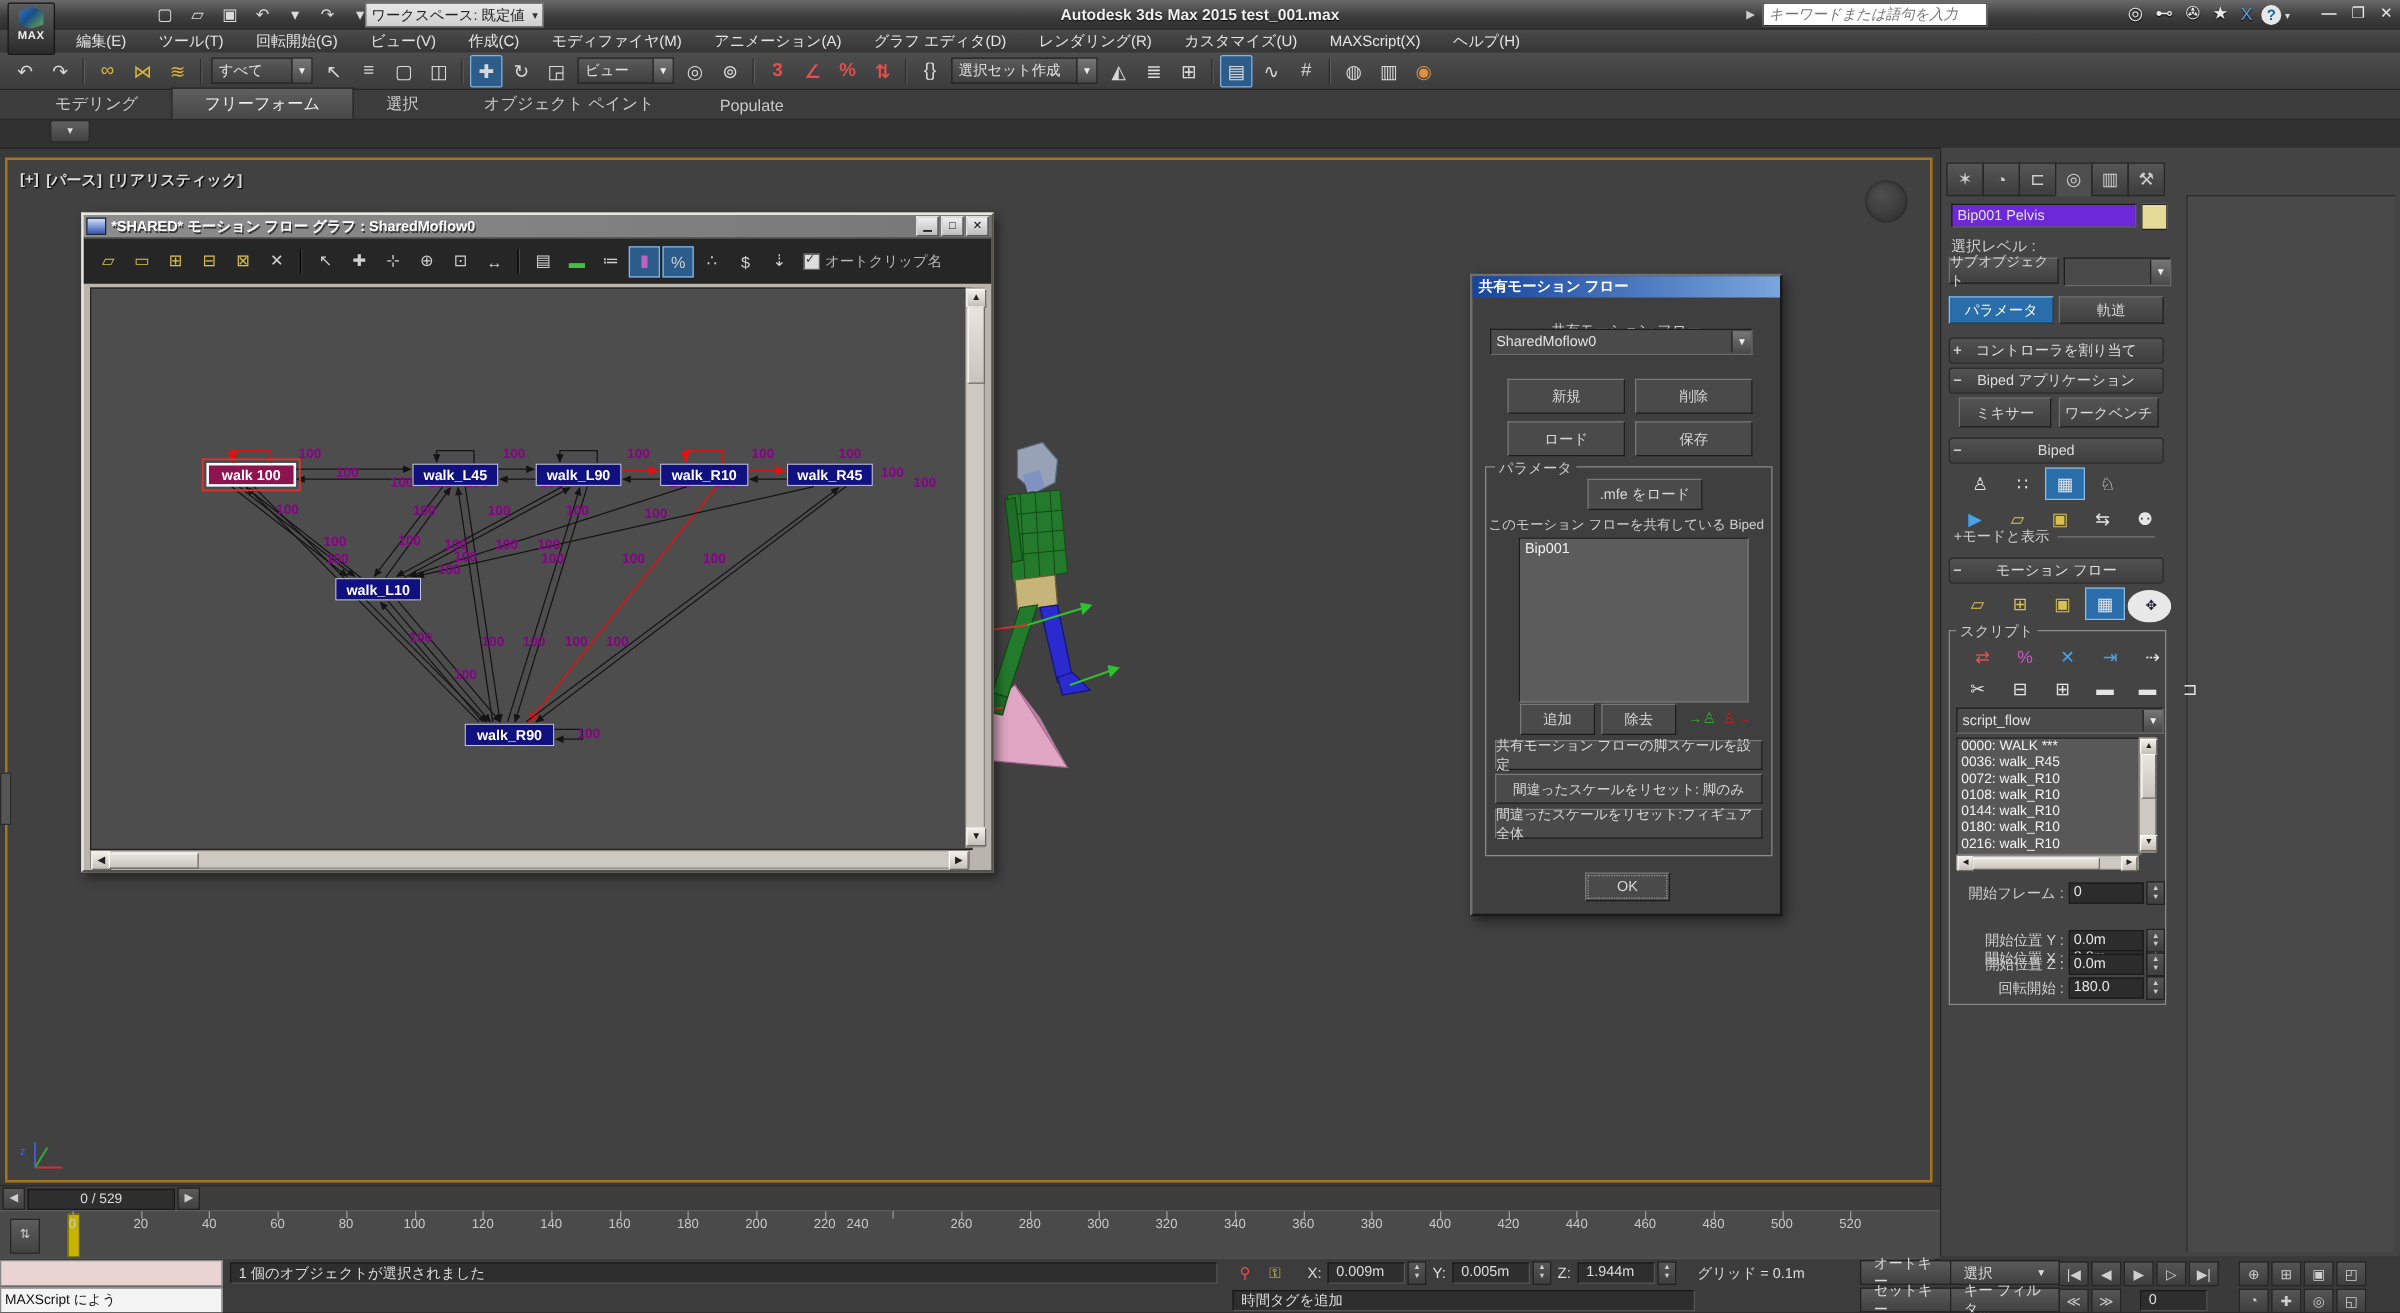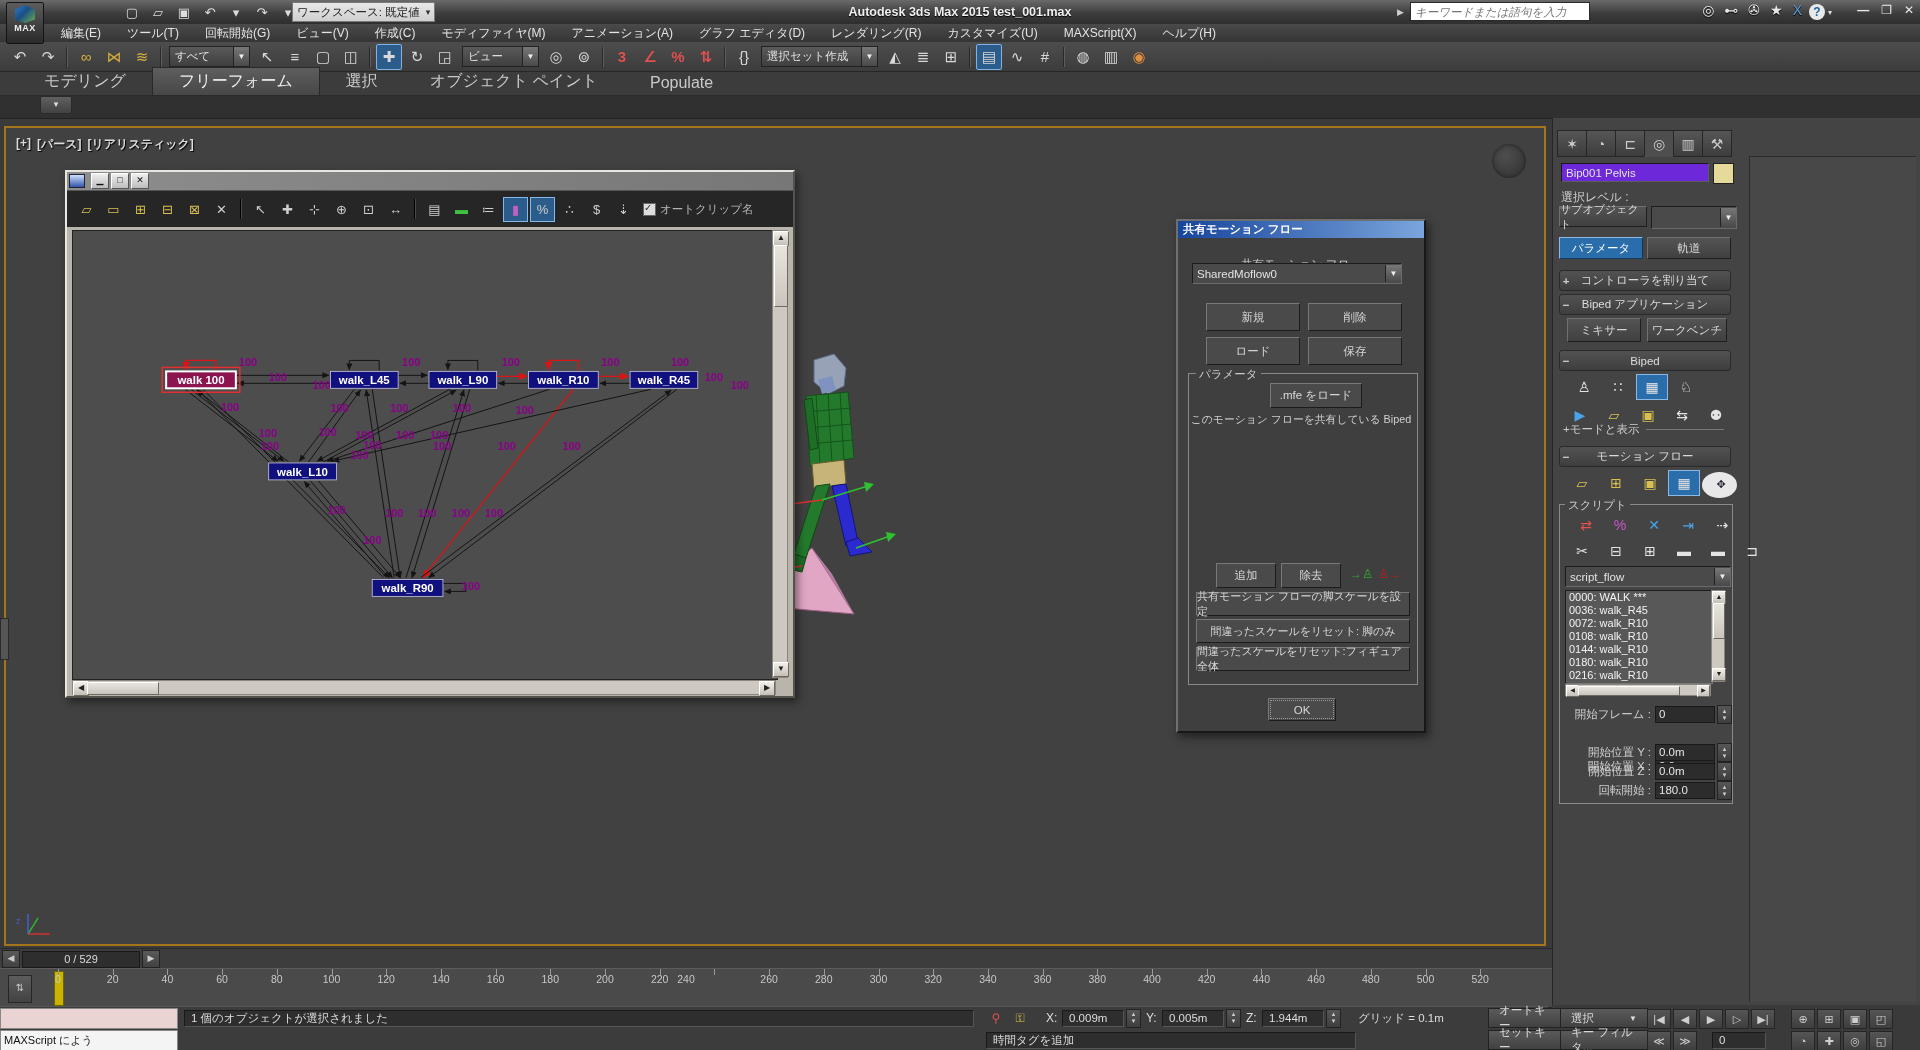--- a/index.html
+++ b/index.html
@@ -29,21 +29,21 @@
   .ticon.hl{background:#2c5d8a;border-color:#7fb2e5;}
   .ticon.yellow{color:#d8b23c;}
   .ticon.red3{color:#e05050;font-weight:bold;}
   .ticon.orange{color:#e09040;}
   .tsep{width:1px;height:20px;background:#2a2a2a;border-right:1px solid #5e5e5e;margin:0 4px;}
   .ddbox{height:19px;background:linear-gradient(#5a5a5a,#3f3f3f);border:1px solid #222;display:flex;align-items:center;color:#e0e0e0;font-size:11.5px;padding-left:5px;margin:0 3px;}
   .ddbox .val{overflow:hidden;white-space:nowrap;flex:1;}
   .ddbtn{width:15px;height:100%;background:linear-gradient(#777,#4a4a4a);border-left:1px solid #222;display:flex;align-items:center;justify-content:center;font-size:8px;color:#eee;}
   
   .ribbon{left:0;top:72px;width:1920px;height:24px;background:#3c3c3c;display:flex;align-items:flex-end;padding-left:18px;box-sizing:border-box;border-bottom:1px solid #2a2a2a;}
-  .rtab{padding:3px 26px;color:#c9c9c9;font-size:16px;background:transparent;}
+  .rtab{padding:3px 26px;color:#c9c9c9;font-size:13px;background:transparent;}
   .rtab.active{background:linear-gradient(#5e5e5e,#474747);border:1px solid #292929;border-bottom:none;color:#f0f0f0;}
   .rstrip{left:0;top:96px;width:1920px;height:22px;background:#303030;border-bottom:1px solid #222;}
   .rcaret{width:30px;height:16px;background:linear-gradient(#606060,#424242);border:1px solid #2a2a2a;border-radius:2px;color:#ddd;font-size:9px;text-align:center;line-height:15px;margin-left:40px;margin-bottom:2px;}
   
   .viewport{left:4px;top:126px;width:1542px;height:820px;background:#414141;border:2px solid #a5751c;box-sizing:border-box;}
   .vplabel{left:10px;top:8px;display:flex;gap:6px;color:#dcdcdc;font-size:12px;font-weight:bold;text-shadow:1px 1px 1px #000;}
   .viewcircle{right:18px;top:16px;width:34px;height:34px;border-radius:50%;background:radial-gradient(circle at 40% 35%,#4e4e4e,#2f2f2f);box-shadow:inset 0 0 4px #222;}
   
   .moflow{left:65px;top:170px;width:730px;height:528px;background:#b9b5ad;border:2px solid;border-color:#e8e6e0 #55524c #55524c #e8e6e0;box-sizing:border-box;box-shadow:3px 4px 8px rgba(0,0,0,.45);}
   .mftitle{height:18px;background:linear-gradient(90deg,#8d8d8d,#777);display:flex;align-items:center;padding:0 2px;}
@@ -311,20 +311,21 @@
         <line x1="22" y1="806" x2="22" y2="786" stroke="#4060d0"></line>
         <text x="10" y="796" fill="#4060d0">z</text>
       </g>
     </svg>
   </div>
   <div class="abs sidetab"></div>
 
   <div class="abs moflow">
     <div class="mftitle">
       <span class="ic"></span>
+      <span class="t">*SHARED* モーション フロー グラフ : SharedMoflow0</span>
       <span class="cbtn">▁</span>
       <span class="cbtn">□</span>
       <span class="cbtn">✕</span>
     </div>
     <div class="mftools">
       <span style="display:flex;align-items:center">
           <span class="mficon yellow">▱</span>
           <span class="mficon yellow">▭</span>
           <span class="mficon yellow">⊞</span>
           <span class="mficon yellow">⊟</span>
@@ -484,20 +485,23 @@
       <span class="ddbtn" style="height:17px">▼</span>
     </div>
     <div class="dbtn" style="left:28px;top:82px;width:92px;height:26px">新規</div>
     <div class="dbtn" style="left:130px;top:82px;width:92px;height:26px">削除</div>
     <div class="dbtn" style="left:28px;top:116px;width:92px;height:26px">ロード</div>
     <div class="dbtn" style="left:130px;top:116px;width:92px;height:26px">保存</div>
     <div class="dgroup" style="left:10px;top:152px;width:228px;height:310px"></div>
     <div class="dgrouplbl" style="left:18px;top:146px">パラメータ</div>
     <div class="dbtn" style="left:92px;top:162px;width:90px;height:23px">.mfe をロード</div>
     <div class="dlabel" style="left:0;top:192px;width:100%;text-align:center;font-size:10.8px">このモーション フローを共有している Biped</div>
+    <div class="dlist" style="left:37px;top:209px;width:174px;height:126px">
+        <div class="lrow">Bip001</div>
+      </div>
     <div class="dbtn" style="left:38px;top:342px;width:58px;height:23px">追加</div>
     <div class="dbtn" style="left:103px;top:342px;width:58px;height:23px">除去</div>
     <span class="bipico" style="left:172px;top:346px;color:#2faa2f">→♙</span>
     <span class="bipico" style="left:200px;top:346px;color:#bb2020">♙→</span>
     <div class="dbtn" style="left:18px;top:371px;width:212px;height:22px;font-size:11px">共有モーション フローの脚スケールを設定</div>
     <div class="dbtn" style="left:18px;top:398px;width:212px;height:22px;font-size:11px">間違ったスケールをリセット: 脚のみ</div>
     <div class="dbtn" style="left:18px;top:426px;width:212px;height:22px;font-size:11px">間違ったスケールをリセット:フィギュア全体</div>
     <div class="dbtn" style="left:90px;top:477px;width:66px;height:21px;outline:1px dotted #999;outline-offset:-3px">OK</div>
   </div>
 

